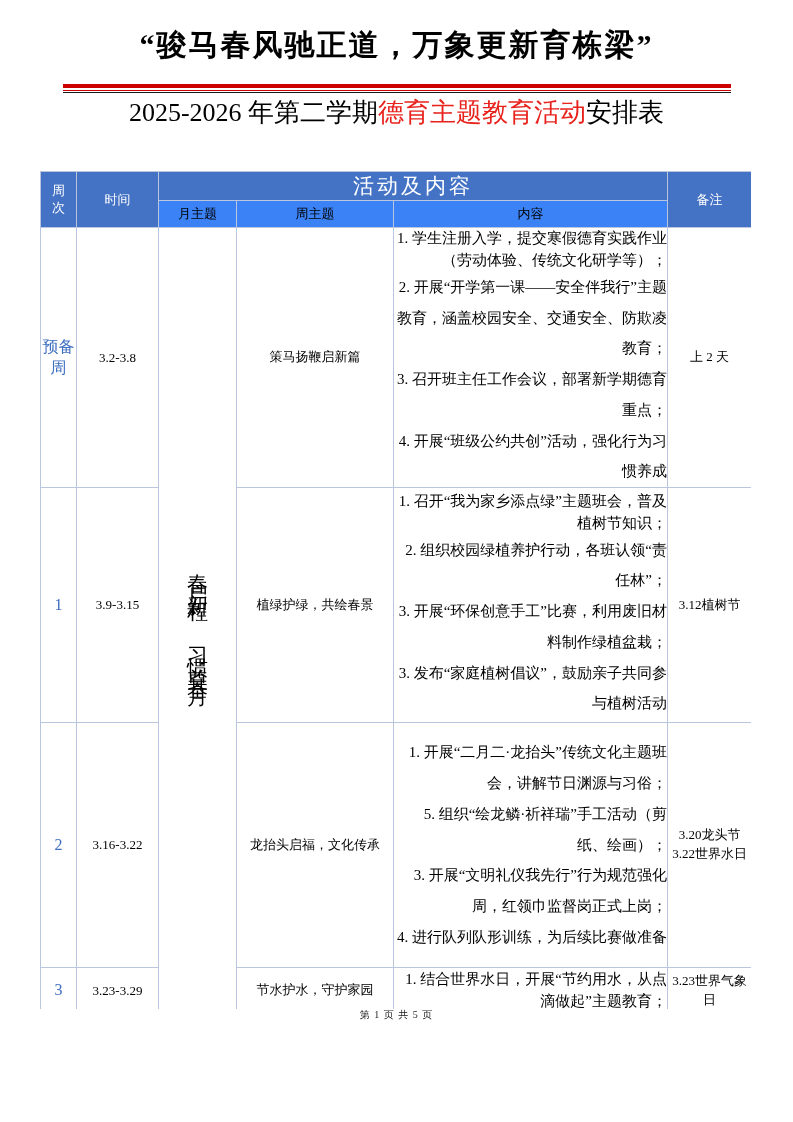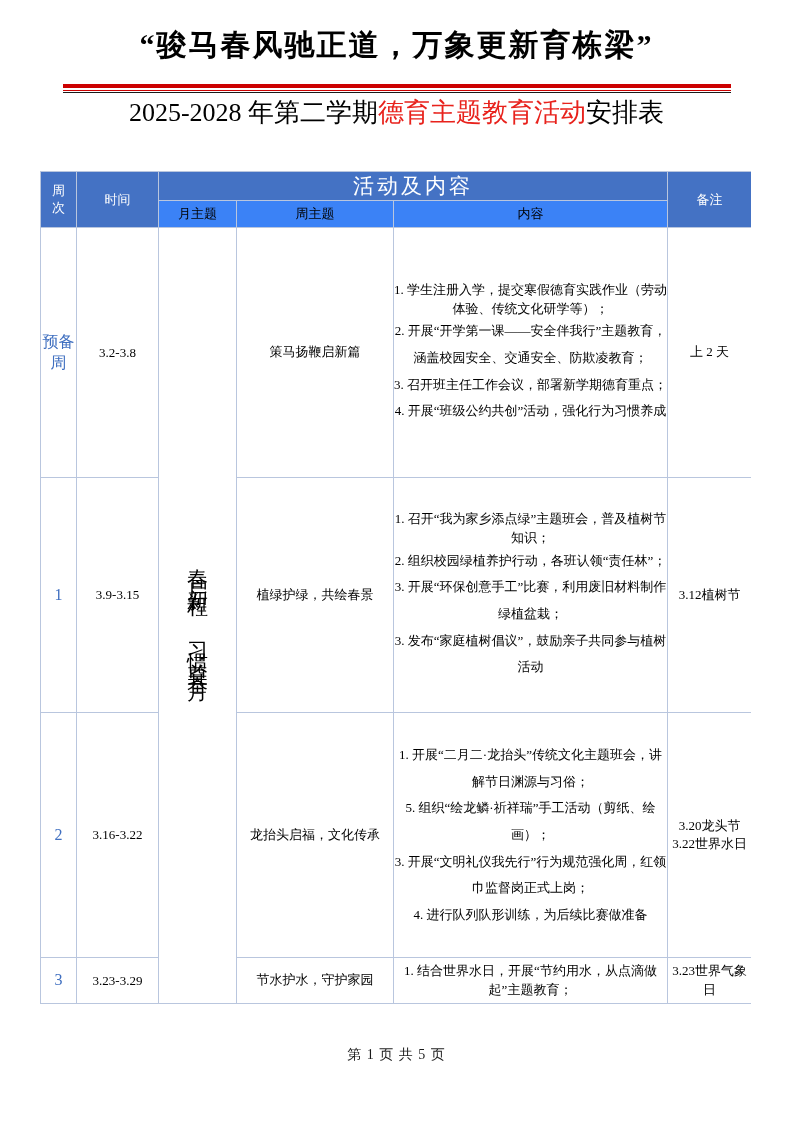--- a/index.html
+++ b/index.html
@@ -150,64 +150,64 @@
     display: inline-block;
     font-family: "Liberation Serif", "DejaVu Serif", serif;
   }
   td.wtheme {
     text-align: center;
     font-size: 13px;
     line-height: 1.6;
     padding: 0 10px;
   }
   td.content {
-    text-align: center;
-    font-size: 13px;
+    text-align: right;
+    font-size: 15px;
     padding: 5px 6px 5px 8px;
     vertical-align: top;
   }
   td.content p {
     margin: 0;
     line-height: 1.45;
   }
   td.content p.loose {
     line-height: 2.05;
   }
   td.note {
     text-align: center;
     font-size: 13px;
     line-height: 1.45;
   }
 
   
   .footer {
     position: absolute;
     left: 0;
-    top: 1046px;
+    top: 1008px;
     width: 793px;
     text-align: center;
-    font-size: 14px;
+    font-size: 10px;
     letter-spacing: 1px;
     color: #1a1a1a;
   }
 </style>
 </head>
 <body>
 
 <div class="doc-title">“骏马春风驰正道，万象更新育栋梁”</div>
 
 <div class="rule-wrap">
   <div class="rule-red-thick"></div>
   <div class="rule-gap"></div>
   <div class="rule-red-thin"></div>
   <div class="rule-black"></div>
 </div>
 
 <div class="subtitle">
-  <span>2025-2028 年第二学期</span><span class="red">德育主题教育活动</span><span>安排表</span>
+  <span>2025-2026 年第二学期</span><span class="red">德育主题教育活动</span><span>安排表</span>
 </div>
 
 <div class="table-area">
   <table class="sched">
     <colgroup>
       <col class="c-week">
         <col class="c-time">
         <col class="c-month">
       <col class="c-wtheme">
         <col class="c-cont">

